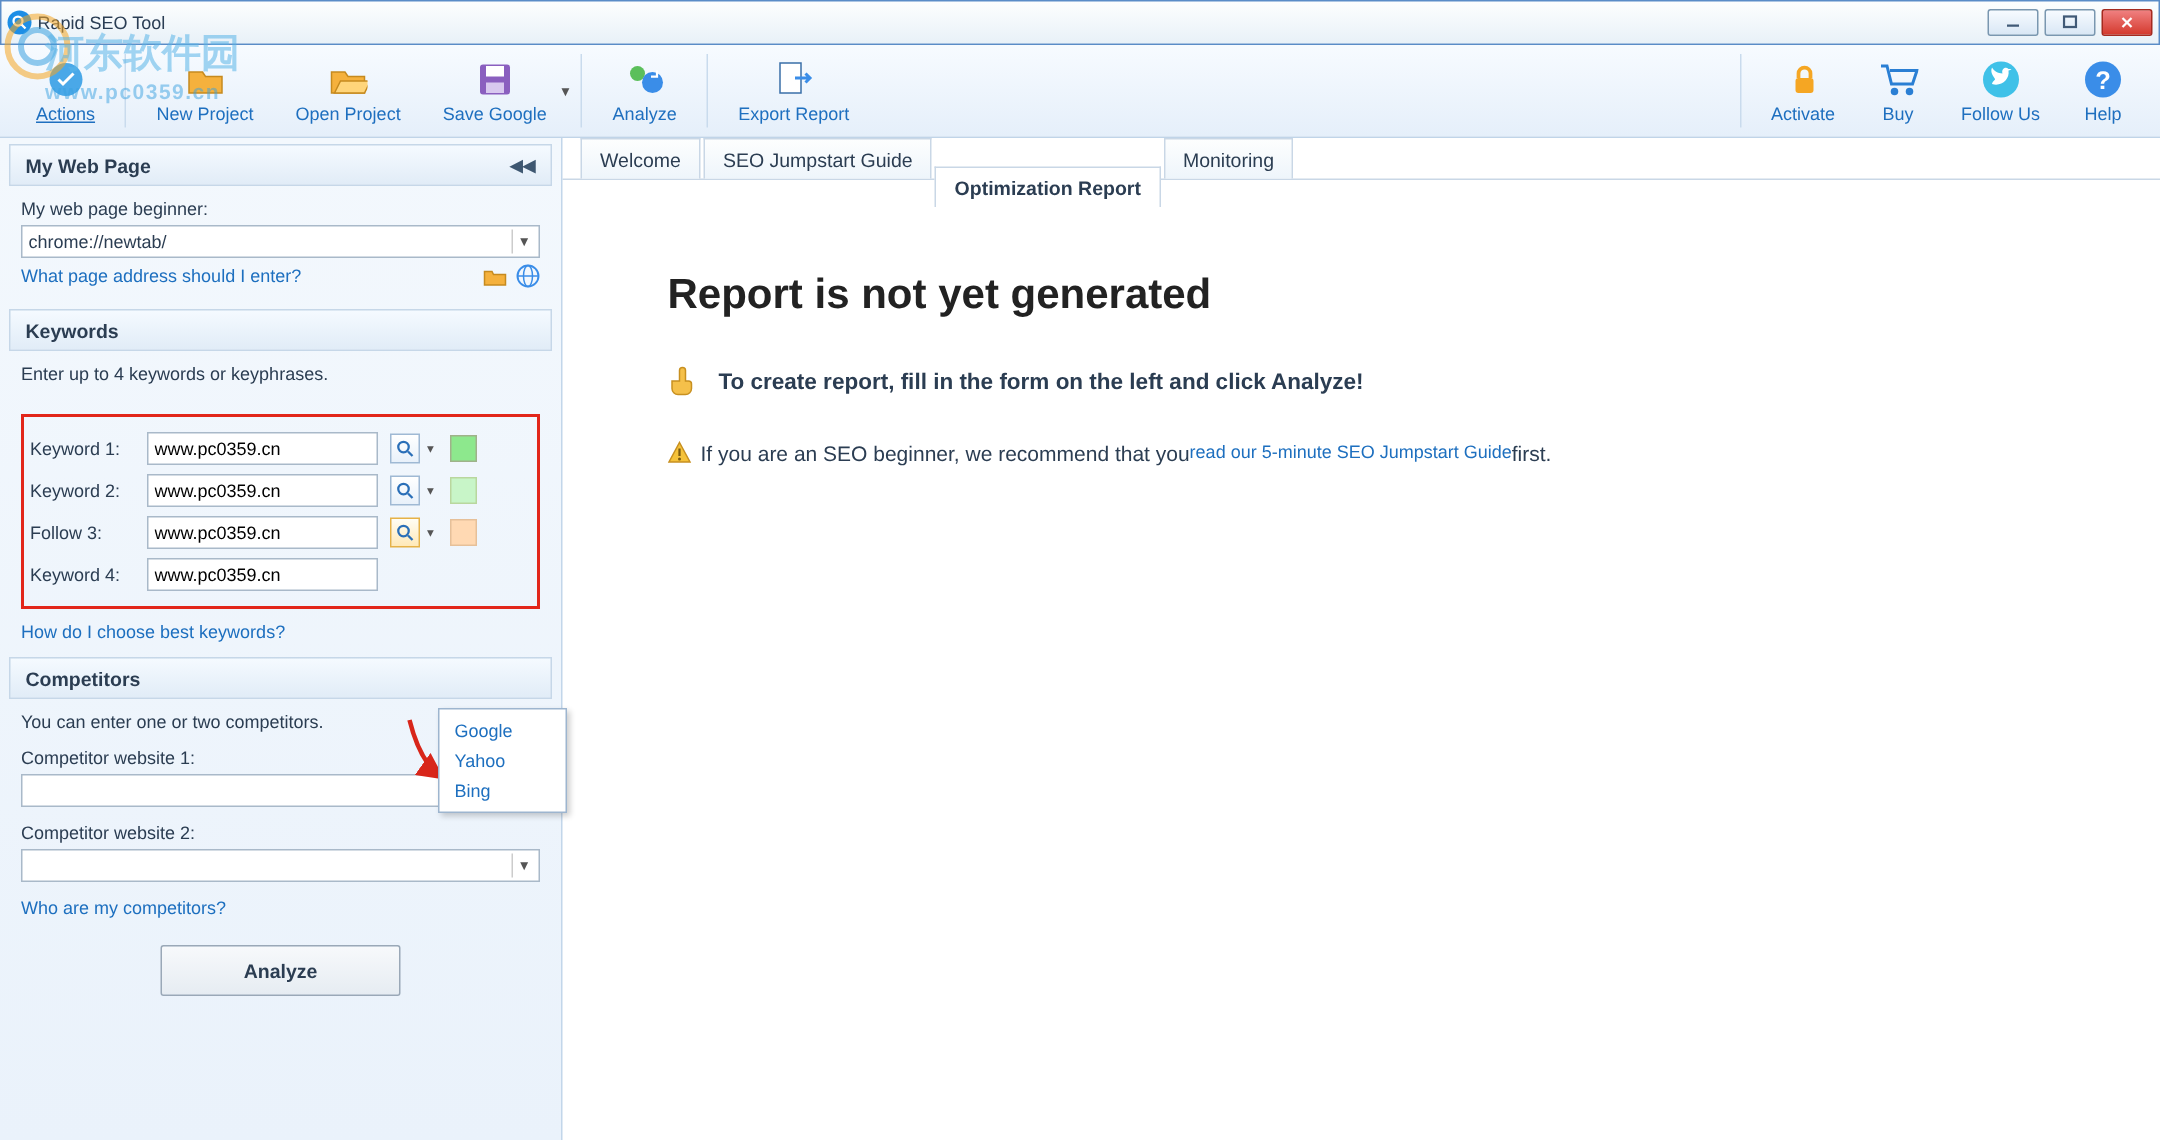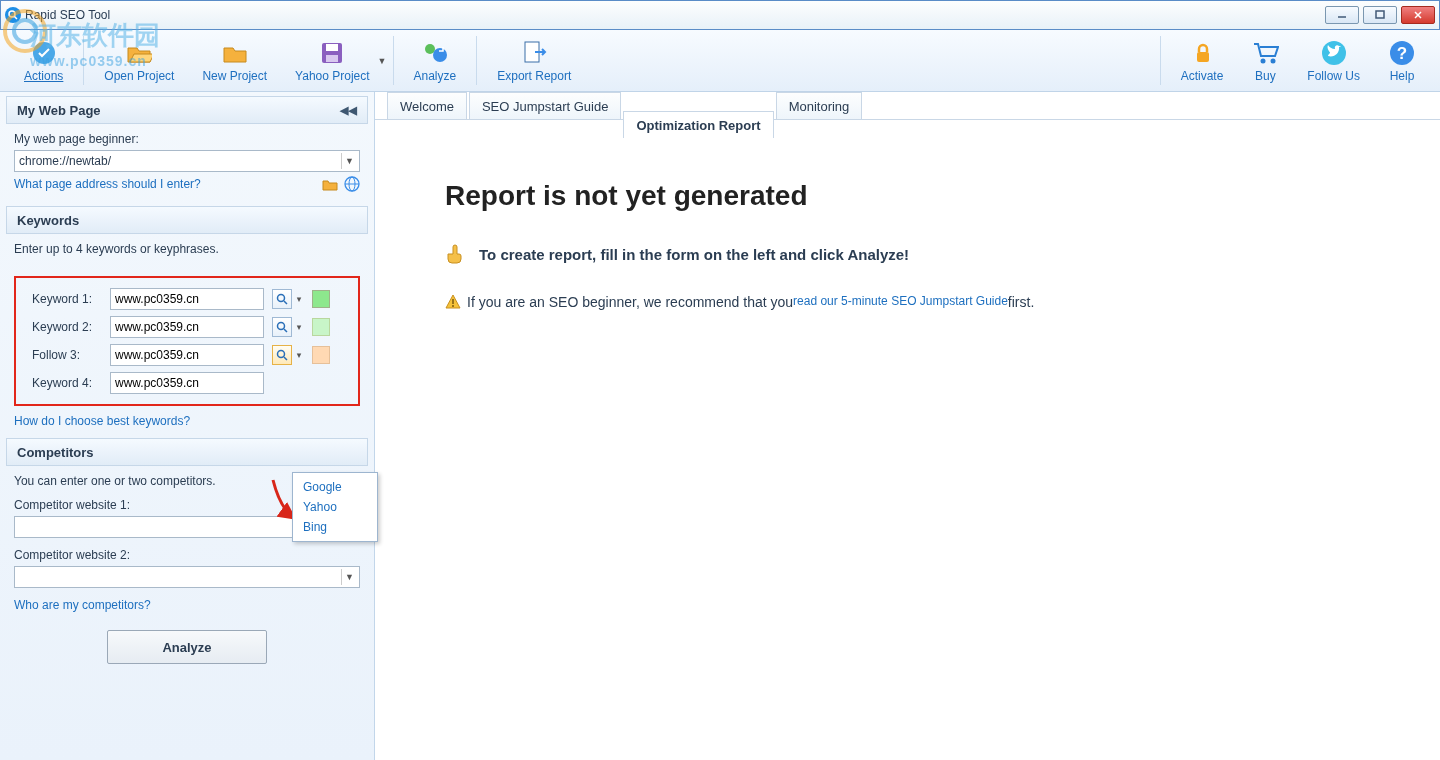--- a/index.html
+++ b/index.html
@@ -18,21 +18,21 @@
 .leftpanel{width:375px;background:linear-gradient(#f3f8fd,#eaf2fb);border-right:1px solid #c2d6ea;display:flex;flex-direction:column;padding:4px 6px;position:relative}
 .secthdr{height:28px;background:linear-gradient(#f5faff,#e1ecf7);border:1px solid #c6d7e8;display:flex;align-items:center;padding:0 10px;font-weight:bold;font-size:13px;color:#2b3d52;margin-top:6px}
 .secthdr.first{margin-top:0}
 .collapse{margin-left:auto;font-size:11px;color:#3e5771}
 .secbody{padding:8px 8px 4px;font-size:12px;color:#2b3d52}
 .fldrow{display:flex;align-items:center;margin-bottom:4px}
 .combo{flex:1;height:22px;border:1px solid #a9b9c9;background:#fff;padding:0 4px;font-size:12px;display:flex;align-items:center;position:relative}
 .combo .dd{position:absolute;right:2px;top:2px;width:16px;height:16px;border-left:1px solid #ccc;display:flex;align-items:center;justify-content:center;font-size:9px;color:#555}
 .lnk{color:#1d6fbf;font-size:12px;cursor:pointer}
 .iconsm{width:16px;height:16px;margin-left:6px;display:inline-flex;align-items:center;justify-content:center}
-.redbox{border:2px solid #e2261a;padding:6px 16px;margin-top:20px}
+.redbox{border:2px solid #e2261a;padding:6px 4px;margin-top:20px}
 .kwrow{display:flex;align-items:center;height:26px;margin:2px 0}
 .kwlabel{width:78px;font-size:12px;color:#2b3d52}
 .kwinput{width:154px;height:22px;border:1px solid #a9b9c9;background:#fff;padding:0 4px;font-size:12px}
 .magbtn{width:20px;height:20px;margin-left:8px;border:1px solid #9fb9d4;background:linear-gradient(#fff,#e8f1fa);display:flex;align-items:center;justify-content:center}
 .magbtn.sel{background:linear-gradient(#fffdf4,#ffe9b8);border-color:#e6b247}
 .ddarr{width:10px;font-size:9px;text-align:center;margin-left:2px;color:#555}
 .swatch{width:18px;height:18px;margin-left:8px;border:1px solid #9fb28a}
 .sw-g{background:#8de88d}
 .sw-lg{background:#c8f5c8;border-color:#b9d79e}
 .sw-o{background:#ffd9b3;border-color:#e6c099}
@@ -101,42 +101,42 @@
           <path d="M8 13 l3 3 l7 -7" stroke="#fff" stroke-width="2" fill="none"></path>
         </svg>
       </span>
     <span><u>Actions</u></span>
   </div>
   <div class="rsep"></div>
   <div class="ritem">
     <span class="ricon">
         <svg width="26" height="22">
           <path d="M2 6 h9 l2 3 h11 v11 h-22 z" fill="#f5b13d" stroke="#c68a1f"></path>
-          <path d="M4 20 l4 -8 h20 l-4 8 z" fill="#ffd57a" stroke="#c68a1f"></path>
-        </svg>
-      </span>
-    <span>Open Project</span>
+        </svg>
+      </span>
+    <span>New Project</span>
   </div>
   <div class="ritem">
     <span class="ricon">
         <svg width="26" height="22">
           <path d="M2 6 h9 l2 3 h11 v11 h-22 z" fill="#f5b13d" stroke="#c68a1f"></path>
-        </svg>
-      </span>
-    <span>New Project</span>
+          <path d="M4 20 l4 -8 h20 l-4 8 z" fill="#ffd57a" stroke="#c68a1f"></path>
+        </svg>
+      </span>
+    <span>Open Project</span>
   </div>
   <div class="ritem">
     <span class="ricon">
         <svg width="24" height="24">
           <rect x="2" y="2" width="20" height="20" fill="#8a5fbf" rx="2"></rect>
           <rect x="6" y="3" width="12" height="7" fill="#fff"></rect>
           <rect x="6" y="14" width="12" height="7" fill="#d8c8ef"></rect>
         </svg>
       </span>
-    <span>Yahoo Project</span>
+    <span>Save Google</span>
   </div>
   <span style="align-self:center;font-size:9px;color:#555;margin-left:-6px">▼</span>
   <div class="rsep"></div>
   <div class="ritem">
     <span class="ricon">
         <svg width="26" height="24">
           <circle cx="8" cy="8" r="5" fill="#5bbf5b"></circle>
           <circle cx="18" cy="14" r="7" fill="#3a8de8"></circle>
           <path d="M17 10 l4 0 l0 -4" stroke="#fff" fill="none" stroke-width="1.5"></path>
         </svg>

